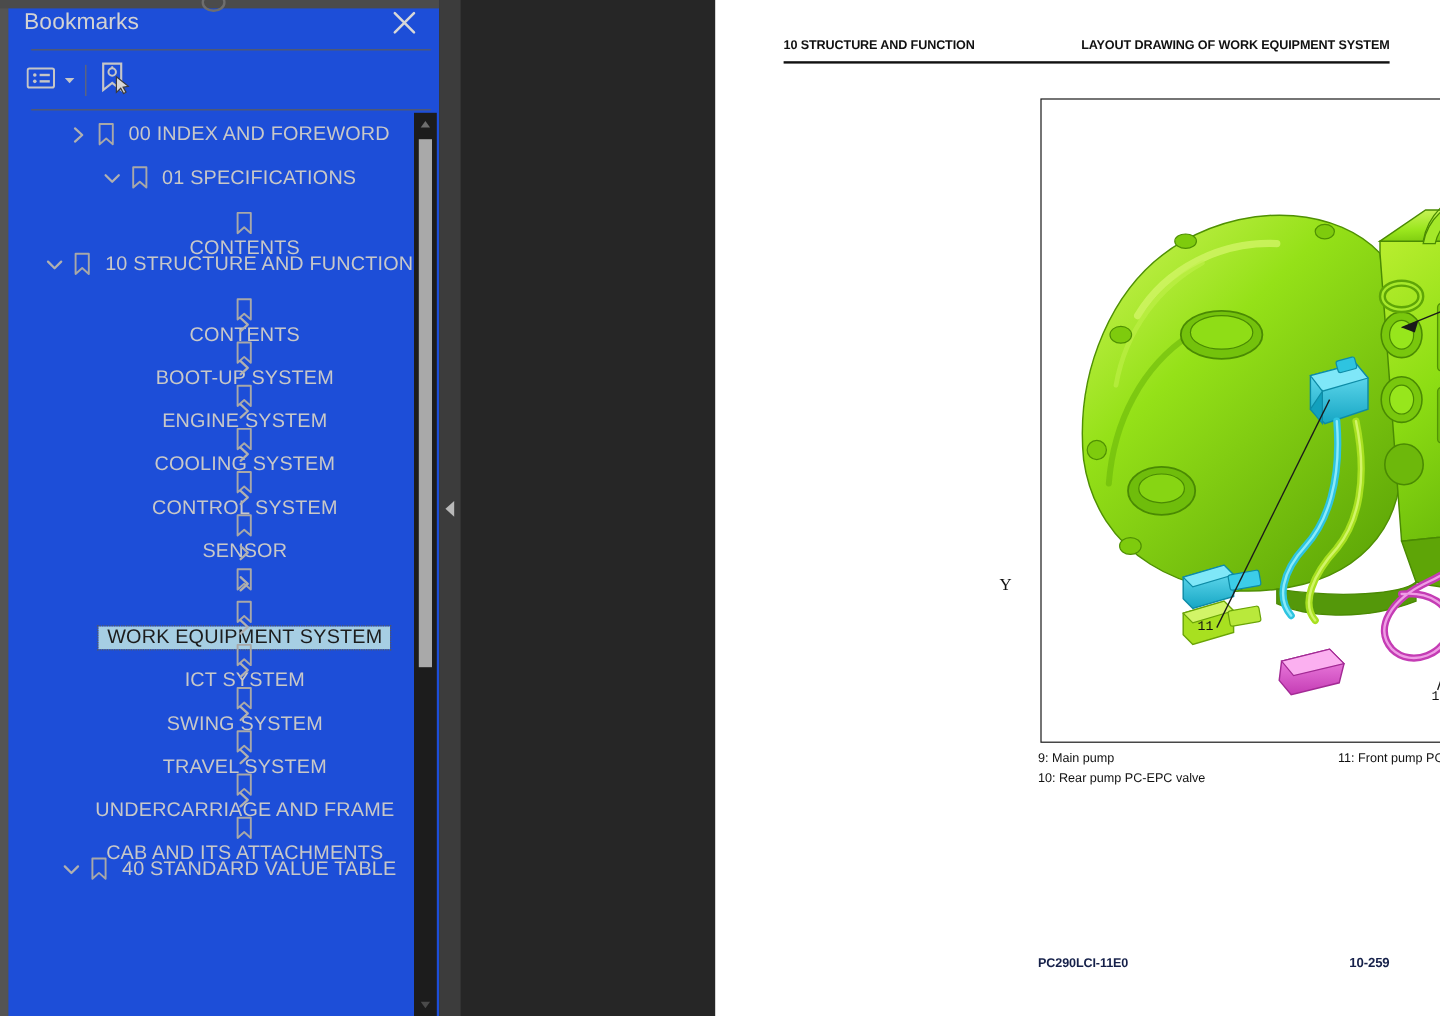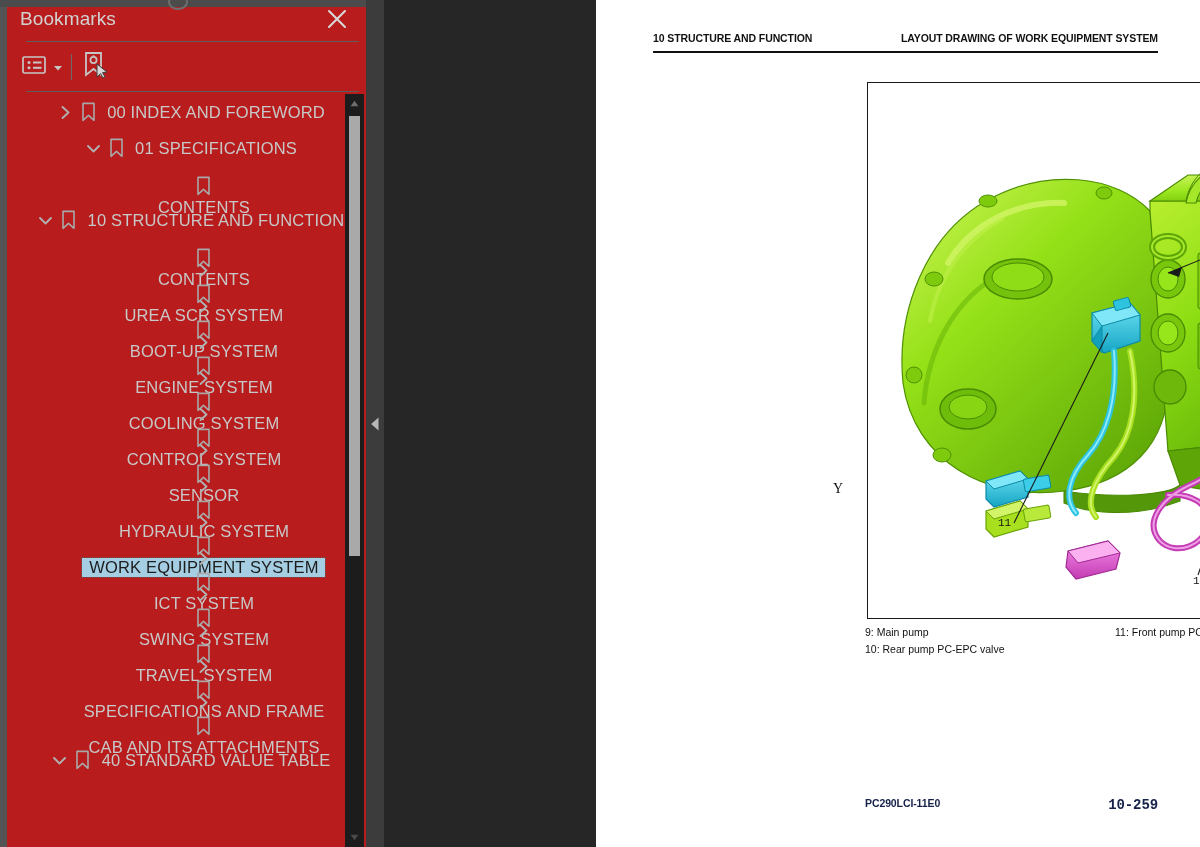--- a/index.html
+++ b/index.html
@@ -8,21 +8,21 @@
     overflow: hidden;
     background: #252525;
     font-family: "Liberation Sans", sans-serif;
   }
   #app { position: relative; width: 1200px; height: 847px; }
 
   
   .bm-panel {
     position: absolute; left: 0; top: 0;
     width: 366px; height: 847px;
-    background: #b91c1c;
+    background: #1d4ed8;
     box-sizing: border-box;
   }
   .bm-panel-edge {
     position: absolute; left: 0; top: 0; width: 7px; height: 847px;
     background: #545454;
   }
   .bm-header {
     position: absolute; left: 7px; top: 0; width: 359px; height: 42px;
   }
   .bm-title {
@@ -185,23 +185,22 @@
   .legend-left { left: 0; }
   .legend-right { left: 250px; }
   .pg-foot-left {
     position: absolute; left: 269px; top: 797px;
     font-size: 10.5px; font-weight: bold; color: #16214a;
     letter-spacing: -.1px;
     text-align: center;
   }
   .pg-foot-right {
     position: absolute; right: 42px; top: 797px;
-    font-size: 14px; font-weight: bold; color: #16214a;
+    font-size: 11px; font-weight: bold; color: #16214a;
     letter-spacing: -.1px;
-    font-family: Liberation Mono, monospace;
   }
   .topclip {
     position: absolute; left: 0; top: 0; width: 366px; height: 7px;
     background: #4b4b4b;
   }
   .topclip-ghost {
     position: absolute; left: 168px; top: -6px;
     width: 16px; height: 12px;
     border: 2px solid #6e6e6e; border-radius: 50%;
   }
@@ -331,35 +330,20 @@
             <svg width="11" height="15" viewBox="0 0 11 15">
               <path d="M2.5 2 L8.5 7.5 L2.5 13" fill="none" stroke="#b0b0b0" stroke-width="1.9" stroke-linecap="round" stroke-linejoin="round"></path>
             </svg>
           </span>
           <span class="tw-bmicon">
             <svg width="15" height="20" viewBox="0 0 15 20">
               <path d="M2 1.4 H13 V18.3 L7.5 13.4 L2 18.3 Z" fill="none" stroke="#a8a8a8" stroke-width="1.6" stroke-linejoin="round"></path>
             </svg>
           </span>
           <span class="tw-label-wrap">
-            <span class="tw-label">UREA SCR SYSTEM</span>
-          </span>
-        </div>
-        <div class="tree-row d1">
-          <span class="tw-arrow">
-            <svg width="11" height="15" viewBox="0 0 11 15">
-              <path d="M2.5 2 L8.5 7.5 L2.5 13" fill="none" stroke="#b0b0b0" stroke-width="1.9" stroke-linecap="round" stroke-linejoin="round"></path>
-            </svg>
-          </span>
-          <span class="tw-bmicon">
-            <svg width="15" height="20" viewBox="0 0 15 20">
-              <path d="M2 1.4 H13 V18.3 L7.5 13.4 L2 18.3 Z" fill="none" stroke="#a8a8a8" stroke-width="1.6" stroke-linejoin="round"></path>
-            </svg>
-          </span>
-          <span class="tw-label-wrap">
             <span class="tw-label">BOOT-UP SYSTEM</span>
           </span>
         </div>
         <div class="tree-row d1">
           <span class="tw-arrow">
             <svg width="11" height="15" viewBox="0 0 11 15">
               <path d="M2.5 2 L8.5 7.5 L2.5 13" fill="none" stroke="#b0b0b0" stroke-width="1.9" stroke-linecap="round" stroke-linejoin="round"></path>
             </svg>
           </span>
           <span class="tw-bmicon">
@@ -420,23 +404,20 @@
           <span class="tw-arrow">
             <svg width="11" height="15" viewBox="0 0 11 15">
               <path d="M2.5 2 L8.5 7.5 L2.5 13" fill="none" stroke="#b0b0b0" stroke-width="1.9" stroke-linecap="round" stroke-linejoin="round"></path>
             </svg>
           </span>
           <span class="tw-bmicon">
             <svg width="15" height="20" viewBox="0 0 15 20">
               <path d="M2 1.4 H13 V18.3 L7.5 13.4 L2 18.3 Z" fill="none" stroke="#a8a8a8" stroke-width="1.6" stroke-linejoin="round"></path>
             </svg>
           </span>
-          <span class="tw-label-wrap">
-            <span class="tw-label">HYDRAULIC SYSTEM</span>
-          </span>
         </div>
         <div class="tree-row d1 selected">
           <span class="tw-arrow">
             <svg width="11" height="15" viewBox="0 0 11 15">
               <path d="M2.5 2 L8.5 7.5 L2.5 13" fill="none" stroke="#b0b0b0" stroke-width="1.9" stroke-linecap="round" stroke-linejoin="round"></path>
             </svg>
           </span>
           <span class="tw-bmicon">
             <svg width="15" height="20" viewBox="0 0 15 20">
               <path d="M2 1.4 H13 V18.3 L7.5 13.4 L2 18.3 Z" fill="none" stroke="#a8a8a8" stroke-width="1.6" stroke-linejoin="round"></path>
@@ -496,21 +477,21 @@
             <svg width="11" height="15" viewBox="0 0 11 15">
               <path d="M2.5 2 L8.5 7.5 L2.5 13" fill="none" stroke="#b0b0b0" stroke-width="1.9" stroke-linecap="round" stroke-linejoin="round"></path>
             </svg>
           </span>
           <span class="tw-bmicon">
             <svg width="15" height="20" viewBox="0 0 15 20">
               <path d="M2 1.4 H13 V18.3 L7.5 13.4 L2 18.3 Z" fill="none" stroke="#a8a8a8" stroke-width="1.6" stroke-linejoin="round"></path>
             </svg>
           </span>
           <span class="tw-label-wrap">
-            <span class="tw-label">SPECIFICATIONS AND FRAME</span>
+            <span class="tw-label">UNDERCARRIAGE AND FRAME</span>
           </span>
         </div>
         <div class="tree-row d1">
           <span class="tw-arrow">
             <svg width="11" height="15" viewBox="0 0 11 15">
               <path d="M2.5 2 L8.5 7.5 L2.5 13" fill="none" stroke="#b0b0b0" stroke-width="1.9" stroke-linecap="round" stroke-linejoin="round"></path>
             </svg>
           </span>
           <span class="tw-bmicon">
             <svg width="15" height="20" viewBox="0 0 15 20">

